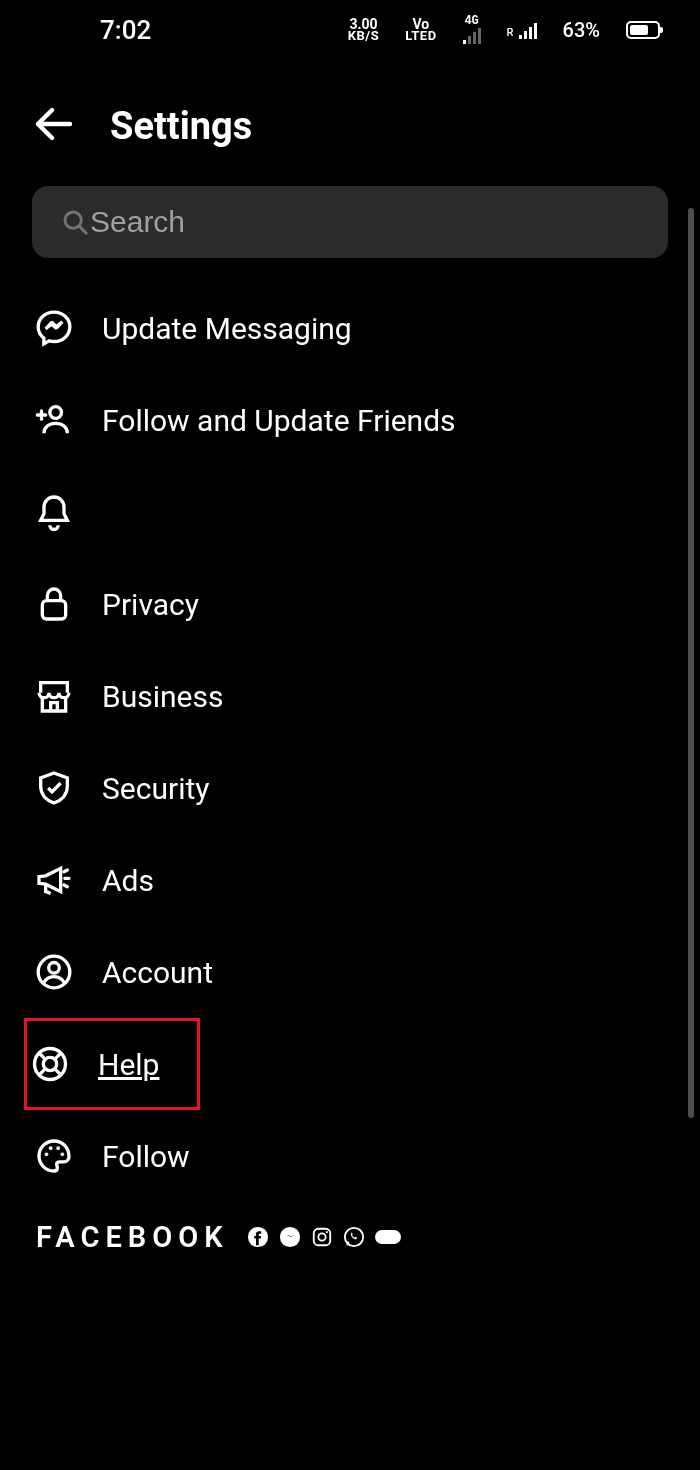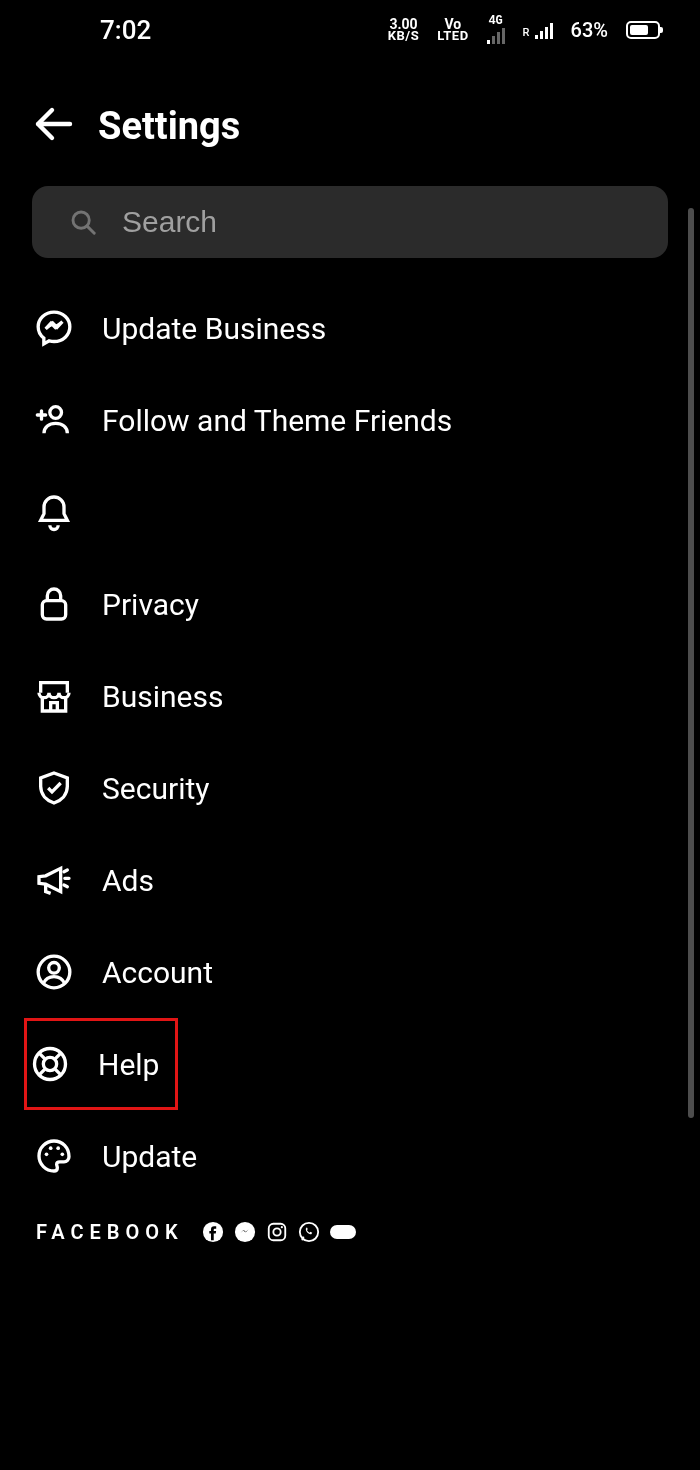--- a/index.html
+++ b/index.html
@@ -17,40 +17,40 @@
   .status-bar {
     height: 60px;
     display: flex;
     align-items: center;
     padding: 0 40px 0 100px;
     font-size: 22px;
     font-weight: 500;
   }
   .status-time { flex: 0 0 auto; font-size: 26px; }
   .status-spacer { flex: 1; }
-  .status-right { display: flex; align-items: center; gap: 18px; }
+  .status-right { display: flex; align-items: center; gap: 26px; }
   .status-stack { display: flex; flex-direction: column; align-items: center; line-height: 0.85; font-size: 14px; font-weight: 700; }
   .status-stack .sub { font-size: 13px; letter-spacing: 0.5px; }
   .signal-bars { display: flex; align-items: flex-end; gap: 2px; height: 18px; }
   .signal-bars span { width: 3px; background: #fff; display: inline-block; }
   .signal-bars.dim span:nth-child(1){height:4px;} .signal-bars.dim span:nth-child(2){height:8px;opacity:.4;}
   .signal-bars.dim span:nth-child(3){height:12px;opacity:.4;} .signal-bars.dim span:nth-child(4){height:16px;opacity:.4;}
   .signal-bars.full span:nth-child(1){height:4px;} .signal-bars.full span:nth-child(2){height:8px;}
   .signal-bars.full span:nth-child(3){height:12px;} .signal-bars.full span:nth-child(4){height:16px;}
   .r-label{font-size:11px;margin-right:2px;}
   .batt-pct{font-size:20px;}
   .batt-icon{width:34px;height:18px;border:2px solid #fff;border-radius:5px;position:relative;display:inline-block;}
   .batt-icon::after{content:"";position:absolute;right:-5px;top:4px;width:3px;height:6px;background:#fff;border-radius:0 2px 2px 0;}
   .batt-fill{position:absolute;left:2px;top:2px;bottom:2px;width:60%;background:#fff;border-radius:2px;}
 
   
   .header {
     display: flex;
     align-items: center;
-    gap: 20px;
+    gap: 32px;
     padding: 40px 30px 34px 30px;
   }
   .back-btn svg { width: 48px; height: 48px; }
   .header-title { font-size: 38px; font-weight: 700; }
 
   
   .scroll-ind {
     position: absolute;
     right: 6px;
     top: 208px;
@@ -61,57 +61,57 @@
   }
 
   
   .search-wrap { padding: 0 32px 24px 32px; }
   .search-box {
     height: 72px;
     background: #2b2b2b;
     border-radius: 16px;
     display: flex;
     align-items: center;
-    gap: 24px;
-    padding: 0 36px;
+    padding: 0 28px;
   }
   .search-box svg { width: 30px; height: 30px; opacity: .65; }
   .search-input {
     background: transparent; border: none; outline: none;
     color: #b9b9b9; font-size: 30px; flex: 1;
   }
   .search-input::placeholder { color: #a0a0a0; }
 
   
   .list { padding: 0 0 0 32px; }
   .item {
     display: flex;
     align-items: center;
     gap: 26px;
     height: 92px;
   }
   .item.highlighted {
     outline: 3px solid #e11515;
     outline-offset: -3px;
-    width: 154px;
+    width: 176px;
     padding-left: 4px;
     margin-left: -8px;
+    text-decoration: underline;
   }
   .icon-slot { width: 44px; height: 44px; display:flex; align-items:center; justify-content:center; }
   .icon-slot svg { width: 40px; height: 40px; stroke:#fff; fill:none; stroke-width:2; }
   .item-label { font-size: 30px; font-weight: 400; }
 
   
   .footer {
     padding: 18px 0 0 36px;
     display: flex;
     align-items: center;
     gap: 18px;
   }
-  .brand-word { font-size: 20px; font-weight: 600; letter-spacing: 6px; }
+  .brand-word { font-size: 29px; font-weight: 600; letter-spacing: 6px; }
   .brand-icons { display:flex; align-items:center; gap:10px; }
   .brand-icons svg { width:22px; height:22px; }
   .pill { width:26px; height:14px; background:#fff; border-radius:7px; display:inline-block; }
 </style>
 </head>
 <body>
 
 <div class="status-bar">
   <span class="status-time">7:02</span>
   <span class="status-spacer"></span>
@@ -173,32 +173,32 @@
 <div class="list">
 
   <div class="item">
     <span class="icon-slot">
       <svg viewBox="0 0 24 24">
           <path d="M12 2.5c-5.5 0-9.5 4-9.5 8.8 0 2.8 1.3 5.2 3.4 6.8v3.4l3.2-1.8c.9.2 1.9.4 2.9.4 5.5 0 9.5-4 9.5-8.8S17.5 2.5 12 2.5z" stroke-width="2"></path>
           <path d="M7 12.5l3.2-3.4 2.6 2.6L17 8.2" stroke-width="2" stroke-linejoin="round" fill="#fff" stroke="none"></path>
           <path d="M7 12.5l3.2-3.4 2.6 2.6L17 8.2l-3.2 3.4-2.6-2.6z" fill="#fff"></path>
         </svg>
     </span>
-    <span class="item-label">Update Business</span>
+    <span class="item-label">Update Messaging</span>
   </div>
 
   <div class="item">
     <span class="icon-slot">
       <svg viewBox="0 0 24 24">
           <circle cx="13" cy="7.5" r="3.5"></circle>
           <path d="M6 20c0-3.8 3-6 7-6s7 2.2 7 6"></path>
           <path d="M2 9h5M4.5 6.5v5" stroke-linecap="round"></path>
         </svg>
     </span>
-    <span class="item-label">Follow and Theme Friends</span>
+    <span class="item-label">Follow and Update Friends</span>
   </div>
 
   <div class="item">
     <span class="icon-slot">
       <svg viewBox="0 0 24 24">
           <path d="M12 3a6 6 0 0 0-6 6v4l-2 4h16l-2-4V9a6 6 0 0 0-6-6z"></path>
           <path d="M9.5 20a2.5 2.5 0 0 0 5 0"></path>
         </svg>
     </span>
   </div>
@@ -272,21 +272,21 @@
   <div class="item">
     <span class="icon-slot">
       <svg viewBox="0 0 24 24">
           <path d="M12 3a9 9 0 1 0 0 18c1.4 0 2-.9 2-2 0-.8-.4-1.3-.4-2 0-1 .8-1.5 1.9-1.5H18a3 3 0 0 0 3-3C21 6.8 17 3 12 3z"></path>
           <circle cx="7.5" cy="11" r="1.1" fill="#fff" stroke="none"></circle>
           <circle cx="10" cy="7.3" r="1.1" fill="#fff" stroke="none"></circle>
           <circle cx="14.5" cy="7.3" r="1.1" fill="#fff" stroke="none"></circle>
           <circle cx="17" cy="11" r="1.1" fill="#fff" stroke="none"></circle>
         </svg>
     </span>
-    <span class="item-label">Update</span>
+    <span class="item-label">Follow</span>
   </div>
 
 </div>
 
 <div class="footer">
   <span class="brand-word">FACEBOOK</span>
   <span class="brand-icons">
     <svg viewBox="0 0 24 24">
         <circle cx="12" cy="12" r="11" fill="#fff"></circle>
         <path d="M13.5 8.5h2V5.8h-2.3c-2.2 0-3.4 1.3-3.4 3.4v1.6H8v2.8h1.8V21h3v-7.4h2.2l.4-2.8h-2.6V9.5c0-.7.3-1 1-1z" fill="#000"></path>

